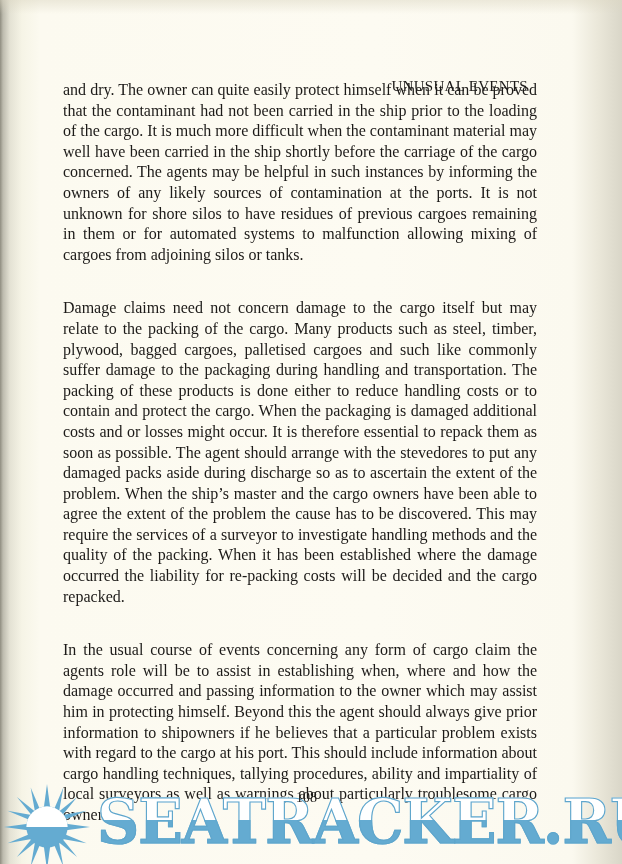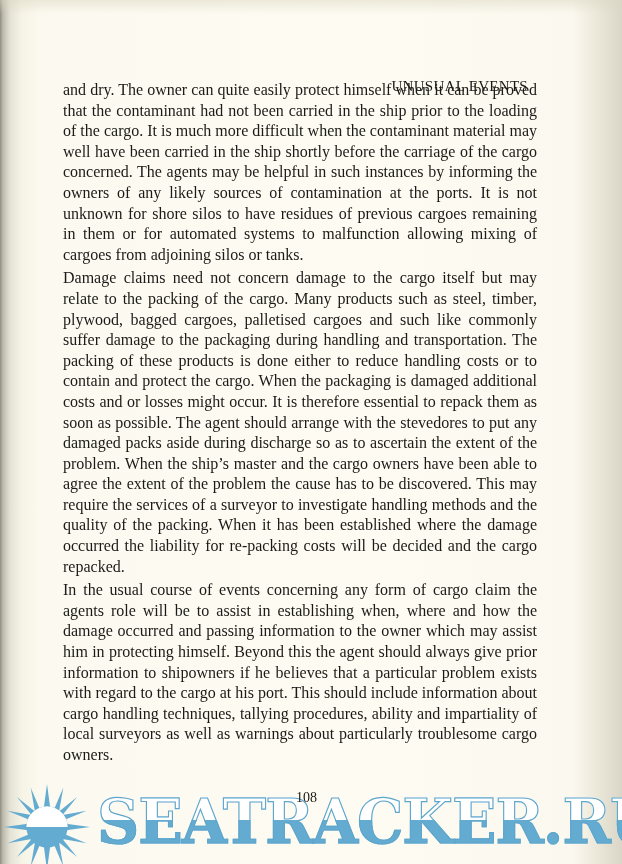--- a/index.html
+++ b/index.html
@@ -22,21 +22,21 @@
     position: absolute; top: 38px; right: 94px;
     font-size: 15px; letter-spacing: 0.3px; margin-top: 40px;
   }
   .body-text {
     position: absolute; left: 63px; top: 80px; width: 474px;
   }
   .para {
     margin: 0; font-size: 16px; line-height: 20.6px;
     text-align: justify;
   }
-  .para + .para { margin-top: 3px; }
+  .para + .para { margin-top: 33px; }
   .page-number {
     position: absolute; top: 790px; left: 296px; font-size: 14px; z-index: 3;
   }
   .watermark {
     position: absolute; left: 0; top: 776px; width: 622px; height: 88px; z-index: 2;
   }
   .wm-text {
     position: absolute; left: 97px; top: 6px;
     font-family: "DejaVu Serif", serif; font-weight: bold;
     font-size: 62px; letter-spacing: -1px; line-height: 80px;

